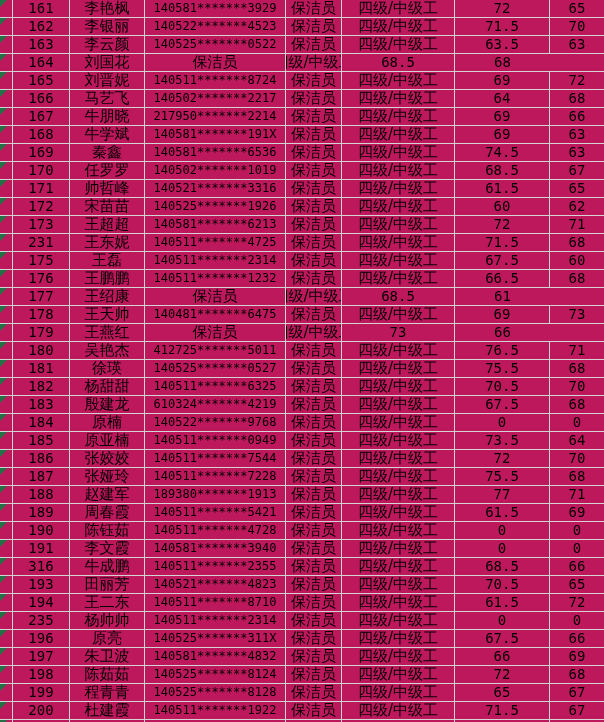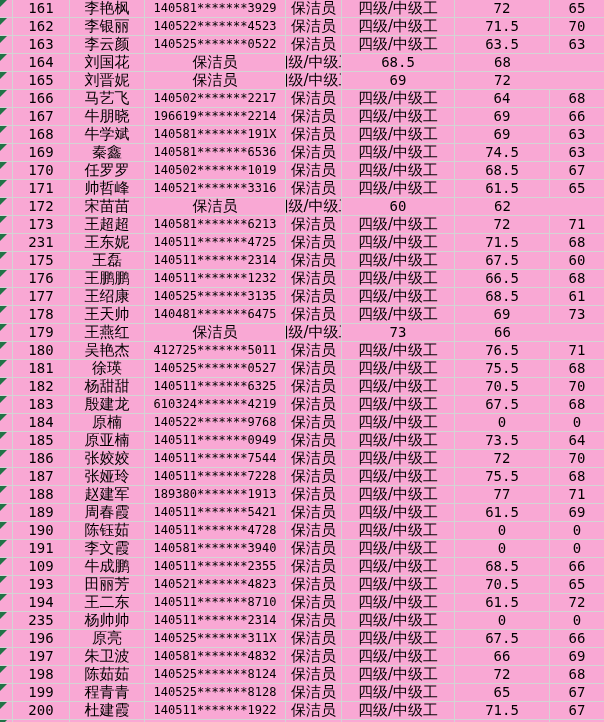--- a/index.html
+++ b/index.html
@@ -12,21 +12,21 @@
     font-family:"DejaVu Sans","Liberation Sans",sans-serif;
     color:#000;
   }
   #sheet{width:604px;height:722px;}
   .row{
     display:grid;
     grid-template-columns:var(--cellw);
     height:18px;
     box-sizing:border-box;
     border-bottom:1px solid var(--grid);
-    background:#f9a8d4;
+    background:#be185d;
   }
   .row.sliver{height:2px;border-bottom:none;overflow:hidden;}
   .cell{
     box-sizing:border-box;
     border-right:1px solid var(--grid);
     display:flex;align-items:center;justify-content:center;
     white-space:nowrap;overflow:hidden;
     line-height:17px;
   }
   .cell.s2{border-right:none;}
@@ -94,20 +94,21 @@
     <div class="cell cn level">四级/中级工</div>
     <div class="cell num s1">68.5</div>
     <div class="cell num s2">68</div>
   </div>
     <div class="row">
     <div class="cell ind">
       <span class="tri" style="border-top-color: rgb(33, 115, 70);"></span>
     </div>
     <div class="cell num rowno">165</div>
     <div class="cell cn name">刘晋妮</div>
+    <div class="cell num id">140511*******8724</div>
     <div class="cell cn job">保洁员</div>
     <div class="cell cn level">四级/中级工</div>
     <div class="cell num s1">69</div>
     <div class="cell num s2">72</div>
   </div>
     <div class="row">
     <div class="cell ind">
       <span class="tri" style="border-top-color: rgb(33, 115, 70);"></span>
     </div>
     <div class="cell num rowno">166</div>
@@ -117,21 +118,21 @@
     <div class="cell cn level">四级/中级工</div>
     <div class="cell num s1">64</div>
     <div class="cell num s2">68</div>
   </div>
     <div class="row">
     <div class="cell ind">
       <span class="tri" style="border-top-color: rgb(33, 115, 70);"></span>
     </div>
     <div class="cell num rowno">167</div>
     <div class="cell cn name">牛朋晓</div>
-    <div class="cell num id">196619*******2214</div>
+    <div class="cell num id">217950*******2214</div>
     <div class="cell cn job">保洁员</div>
     <div class="cell cn level">四级/中级工</div>
     <div class="cell num s1">69</div>
     <div class="cell num s2">66</div>
   </div>
     <div class="row">
     <div class="cell ind">
       <span class="tri" style="border-top-color: rgb(33, 115, 70);"></span>
     </div>
     <div class="cell num rowno">168</div>
@@ -177,20 +178,21 @@
     <div class="cell cn level">四级/中级工</div>
     <div class="cell num s1">61.5</div>
     <div class="cell num s2">65</div>
   </div>
     <div class="row">
     <div class="cell ind">
       <span class="tri" style="border-top-color: rgb(33, 115, 70);"></span>
     </div>
     <div class="cell num rowno">172</div>
     <div class="cell cn name">宋苗苗</div>
+    <div class="cell num id">140525*******1926</div>
     <div class="cell cn job">保洁员</div>
     <div class="cell cn level">四级/中级工</div>
     <div class="cell num s1">60</div>
     <div class="cell num s2">62</div>
   </div>
     <div class="row">
     <div class="cell ind">
       <span class="tri" style="border-top-color: rgb(33, 115, 70);"></span>
     </div>
     <div class="cell num rowno">173</div>
@@ -236,21 +238,20 @@
     <div class="cell cn level">四级/中级工</div>
     <div class="cell num s1">66.5</div>
     <div class="cell num s2">68</div>
   </div>
     <div class="row">
     <div class="cell ind">
       <span class="tri" style="border-top-color: rgb(33, 115, 70);"></span>
     </div>
     <div class="cell num rowno">177</div>
     <div class="cell cn name">王绍康</div>
-    <div class="cell num id">140525*******3135</div>
     <div class="cell cn job">保洁员</div>
     <div class="cell cn level">四级/中级工</div>
     <div class="cell num s1">68.5</div>
     <div class="cell num s2">61</div>
   </div>
     <div class="row">
     <div class="cell ind">
       <span class="tri" style="border-top-color: rgb(33, 115, 70);"></span>
     </div>
     <div class="cell num rowno">178</div>
@@ -413,21 +414,21 @@
     <div class="cell num id">140581*******3940</div>
     <div class="cell cn job">保洁员</div>
     <div class="cell cn level">四级/中级工</div>
     <div class="cell num s1">0</div>
     <div class="cell num s2">0</div>
   </div>
     <div class="row">
     <div class="cell ind">
       <span class="tri" style="border-top-color: rgb(33, 115, 70);"></span>
     </div>
-    <div class="cell num rowno">109</div>
+    <div class="cell num rowno">316</div>
     <div class="cell cn name">牛成鹏</div>
     <div class="cell num id">140511*******2355</div>
     <div class="cell cn job">保洁员</div>
     <div class="cell cn level">四级/中级工</div>
     <div class="cell num s1">68.5</div>
     <div class="cell num s2">66</div>
   </div>
     <div class="row">
     <div class="cell ind">
       <span class="tri" style="border-top-color: rgb(33, 115, 70);"></span>

